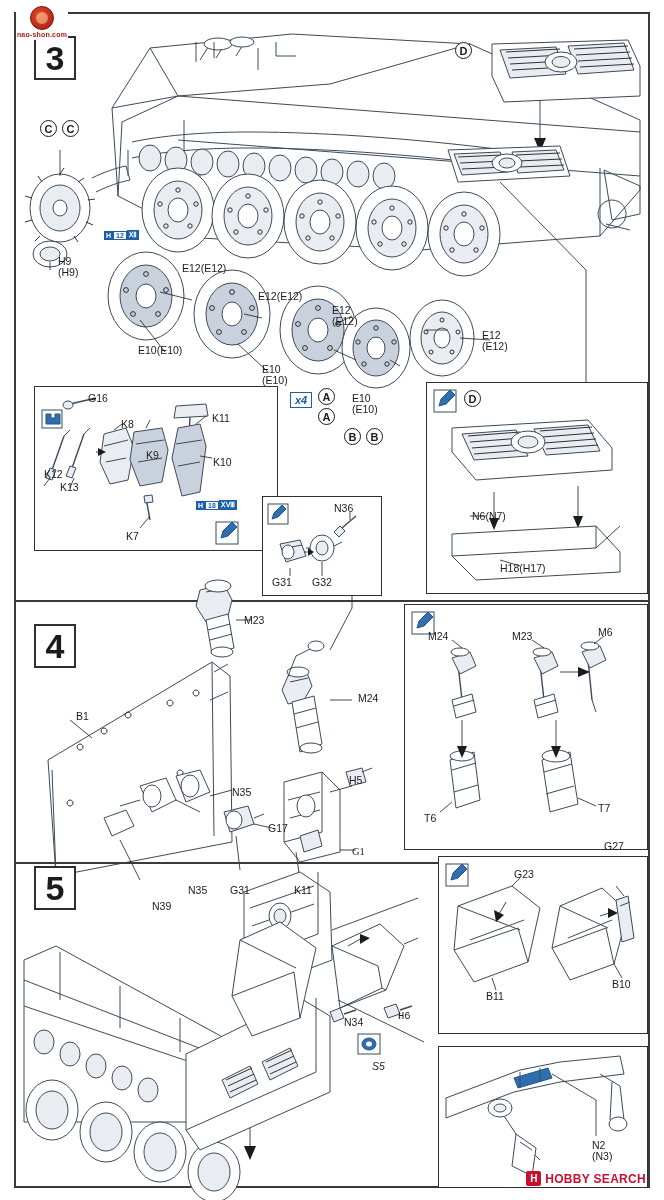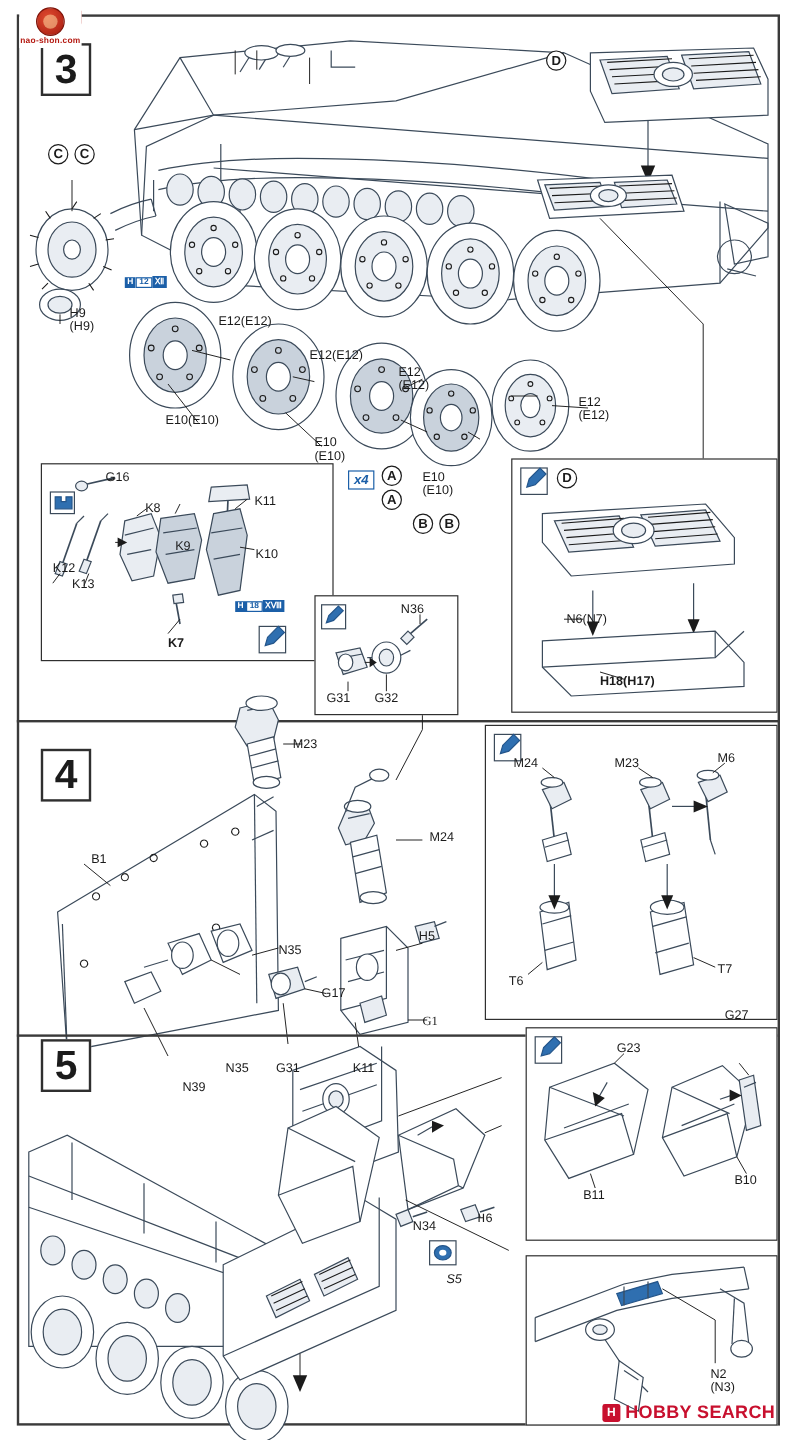--- a/index.html
+++ b/index.html
@@ -131,21 +131,21 @@
     position:absolute; right: 18px; bottom: 14px;
     display:flex; align-items:center; gap:4px;
     z-index:40;
   }
   .footer .hs-mark {
     width:15px; height:15px; background:#c8102e;
     display:flex;align-items:center;justify-content:center;
     color:#fff; font-size:10px; font-weight:bold;
     border-radius:2px;
   }
-  .footer .hs-text { font-size:15px; font-weight:bold; color:#c8102e; letter-spacing:.3px;}
+  .footer .hs-text { font-size:12px; font-weight:bold; color:#c8102e; letter-spacing:.3px;}
 </style>
 </head>
 <body>
 
 <div id="page">
 
   <div class="frame"></div>
 
   <div class="logo">
     <div class="logo-circle"></div>
@@ -448,21 +448,21 @@
       <path d="M150,516 L140,528"></path>
     </g>
   </svg>
   <div class="lbl" style="left:88px; top:392px;">G16</div>
   <div class="lbl" style="left:121px; top:418px;">K8</div>
   <div class="lbl" style="left:146px; top:418px;margin-top:31px;">K9</div>
   <div class="lbl" style="left:212px; top:412px;">K11</div>
   <div class="lbl" style="left:213px; top:456px;">K10</div>
   <div class="lbl" style="left:44px; top:468px;">K12</div>
   <div class="lbl" style="left:60px; top:481px;">K13</div>
-  <div class="lbl" style="left:140px; top:530px;font-weight:bold;">K7</div>
+  <div class="lbl" style="left:126px; top:530px;">K7</div>
   <div class="tinybadge" style="left:196px; top:500px;">
     <span class="b">H</span>
       <span class="w">18</span>
       <span class="b">ⅩⅧ</span>
   </div>
 
   <div class="panel" style="left:426px; top:382px; width:222px; height:212px;"></div>
   <svg class="art" width="664" height="1200" style="z-index:21;">
     <g>
       <rect class="fillw" x="434" y="390" width="22" height="22"></rect>
@@ -485,21 +485,21 @@
       <path class="ln" d="M452,556 L596,548 L620,526"></path>
       <path class="ln" d="M596,548 L596,526"></path>
     </g>
     <g class="leader">
       <path d="M486,516 L470,516"></path>
       <path d="M500,560 L520,566"></path>
     </g>
   </svg>
   <div class="circ" style="left:464px; top:390px;">D</div>
   <div class="lbl" style="left:438px; top:510px;padding-left:34px;">N6(N7)</div>
-  <div class="lbl" style="left:500px; top:562px;font-weight:bold;">H18(H17)</div>
+  <div class="lbl" style="left:500px; top:562px;">H18(H17)</div>
 
   <div class="panel" style="left:262px; top:496px; width:120px; height:100px;"></div>
   <svg class="art" width="664" height="1200" style="z-index:21;">
     <g>
       <rect class="fillw" x="268" y="504" width="20" height="20"></rect>
       <path class="fillblue" d="M272,519 l2,-6 l8,-8 l4,4 l-8,8 z"></path>
 
       <path class="ln2" d="M342,528 L356,516"></path>
       <path class="fillg" d="M340,526 l5,5 l-6,6 l-5,-5 z"></path>
 

